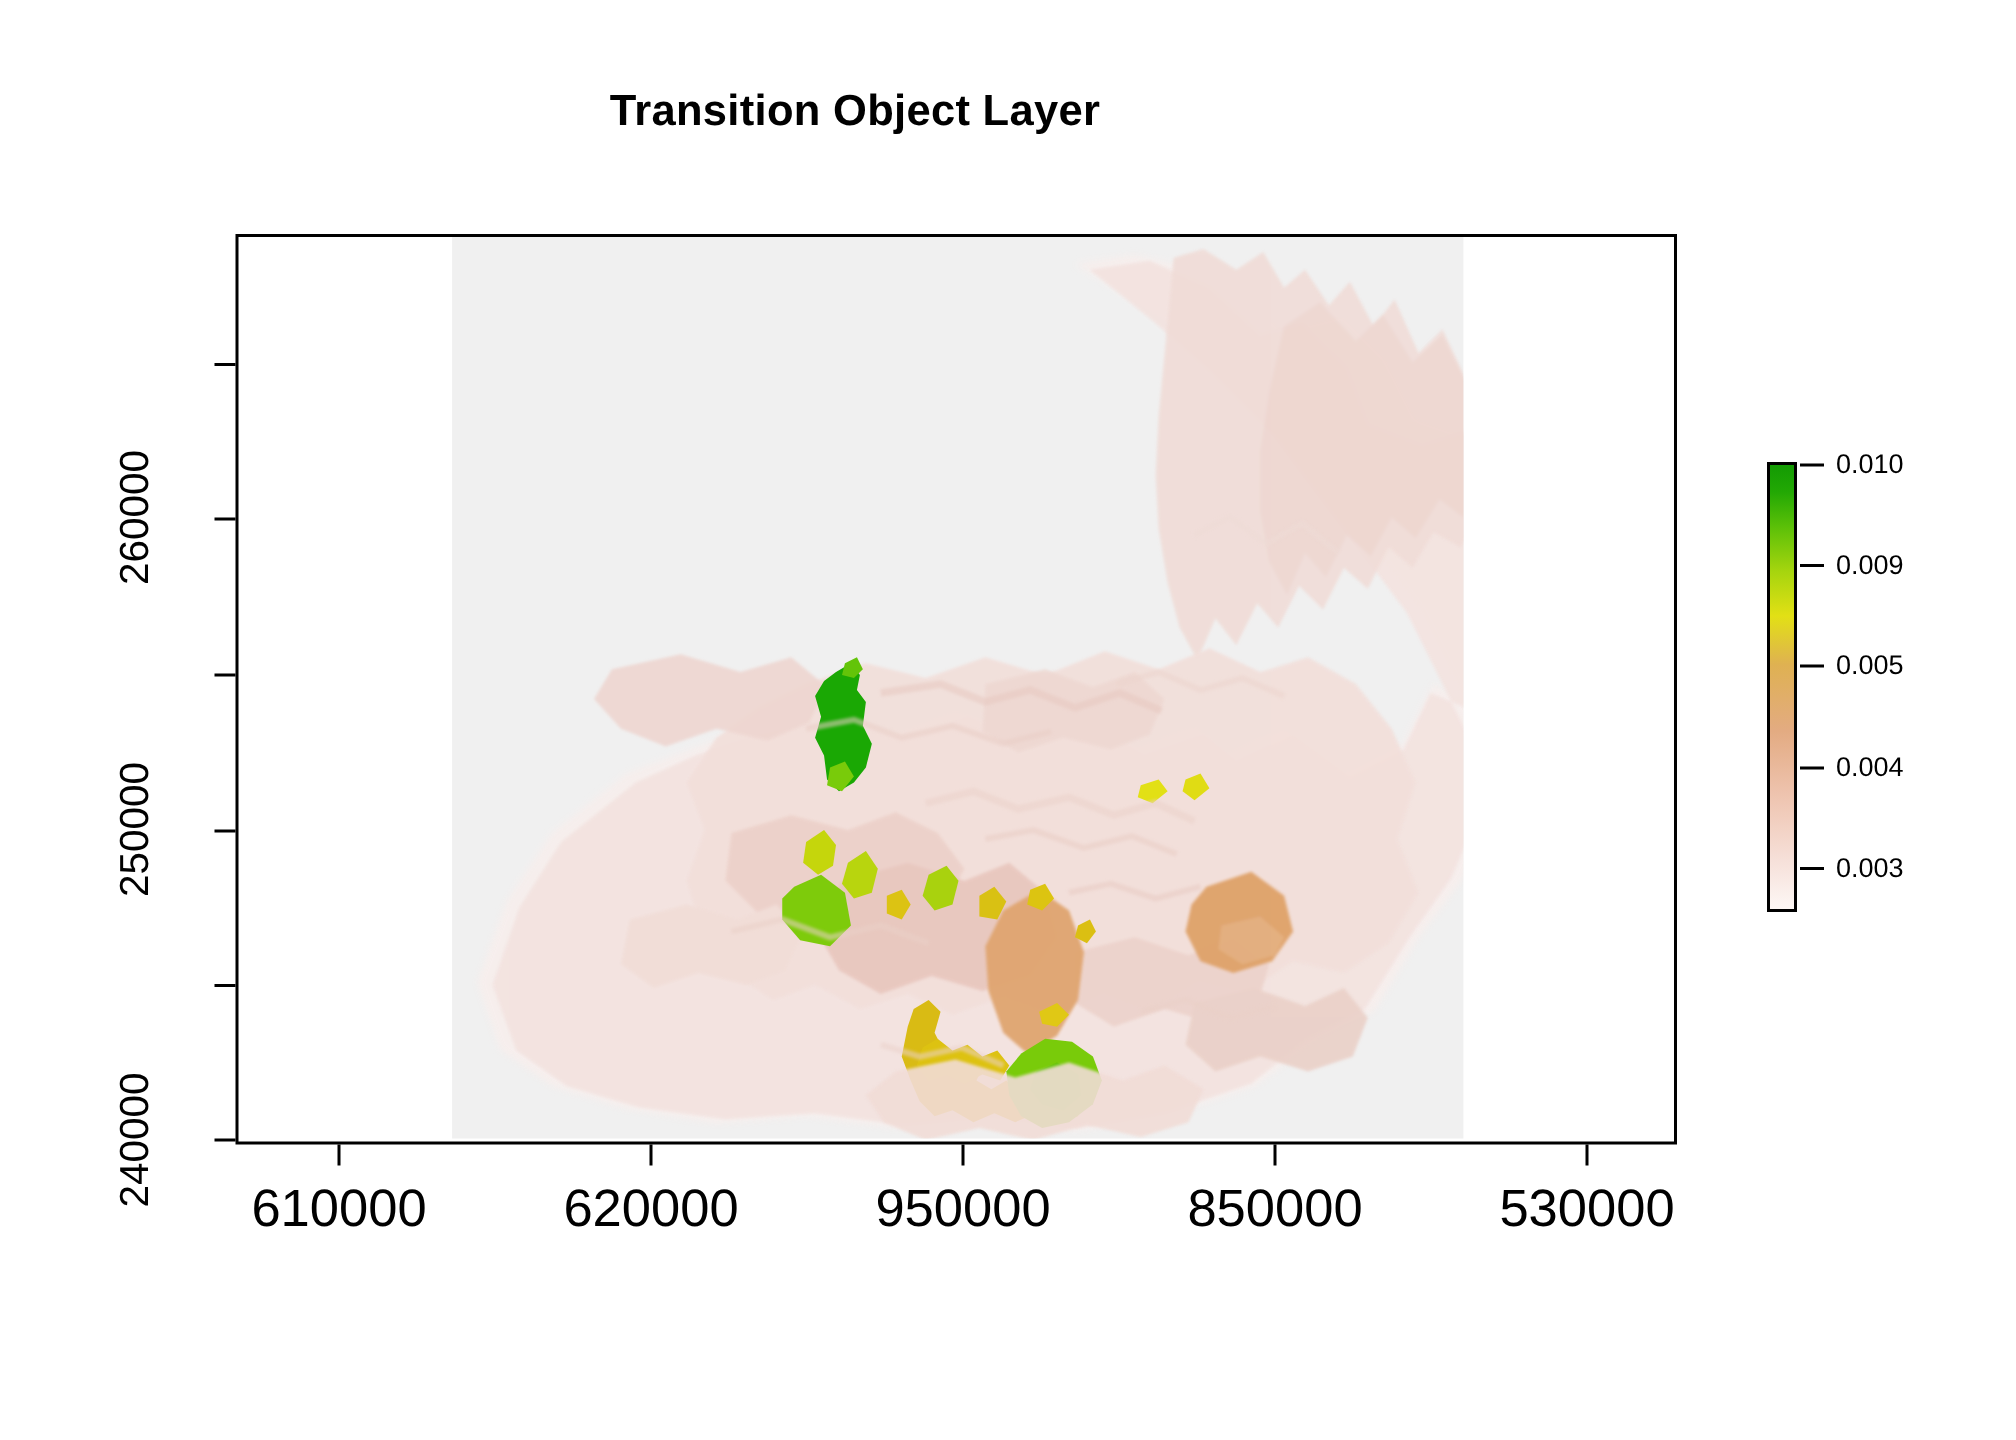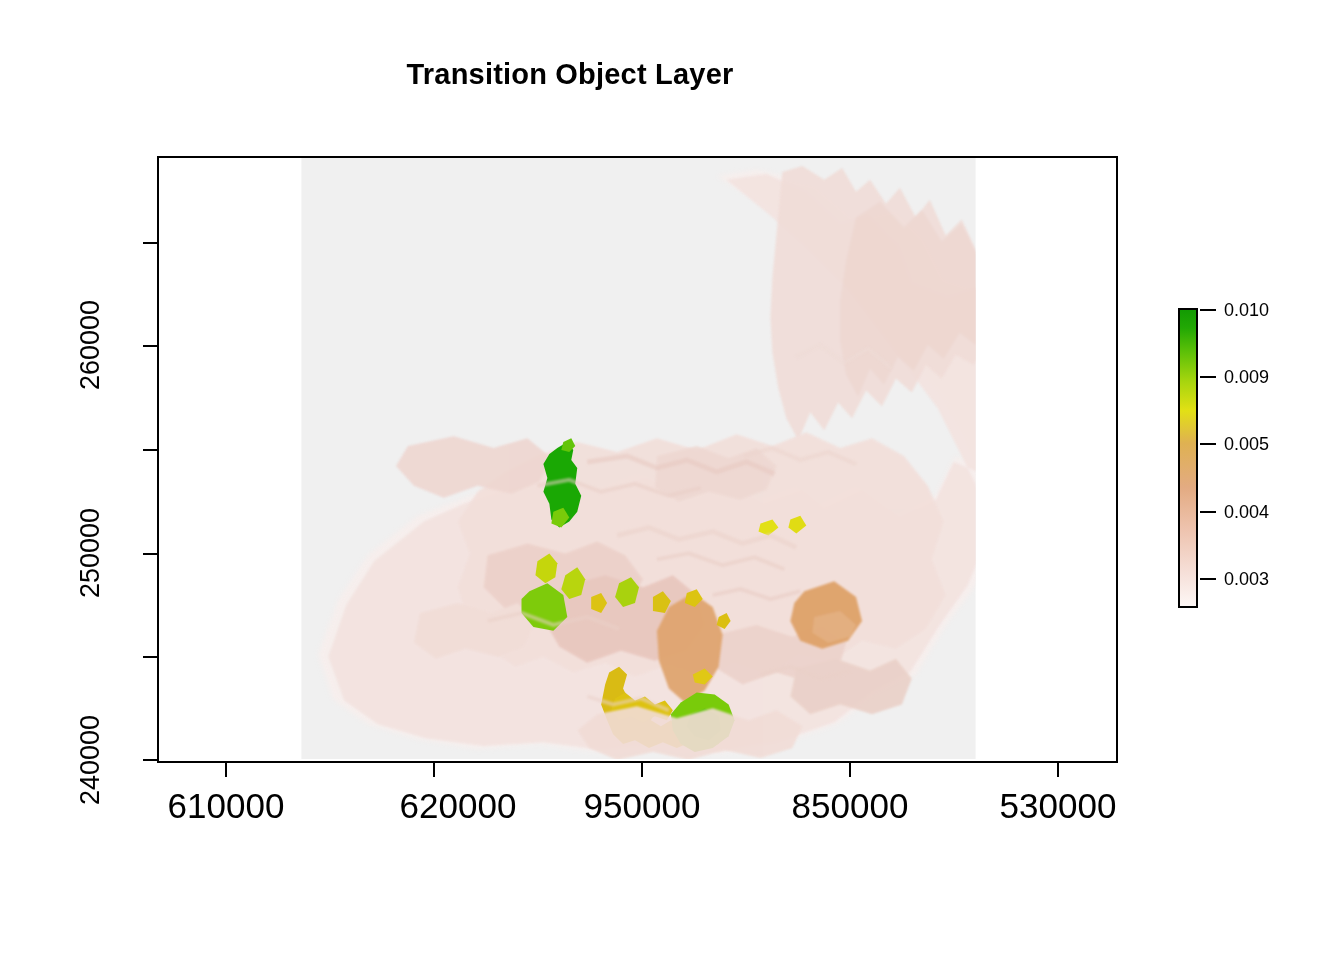--- a/index.html
+++ b/index.html
@@ -290,21 +290,21 @@
     </svg>
   </div>
 
   <div class="tick-x" style="left:225px;"></div>
   <div class="tick-x" style="left:433px;"></div>
   <div class="tick-x" style="left:641px;"></div>
   <div class="tick-x" style="left:849px;"></div>
   <div class="tick-x" style="left:1057px;"></div>
 
   <div class="xlab" style="left:226px;">610000</div>
-  <div class="xlab" style="left:434px;margin-left:24px;">620000</div>
+  <div class="xlab" style="left:434px;">620000</div>
   <div class="xlab" style="left:642px;">950000</div>
   <div class="xlab" style="left:850px;">850000</div>
   <div class="xlab" style="left:1058px;">530000</div>
 
   <div class="tick-y" style="top:242px;"></div>
   <div class="tick-y" style="top:345px;"></div>
   <div class="tick-y" style="top:449px;"></div>
   <div class="tick-y" style="top:553px;"></div>
   <div class="tick-y" style="top:656px;"></div>
   <div class="tick-y" style="top:759px;"></div>

